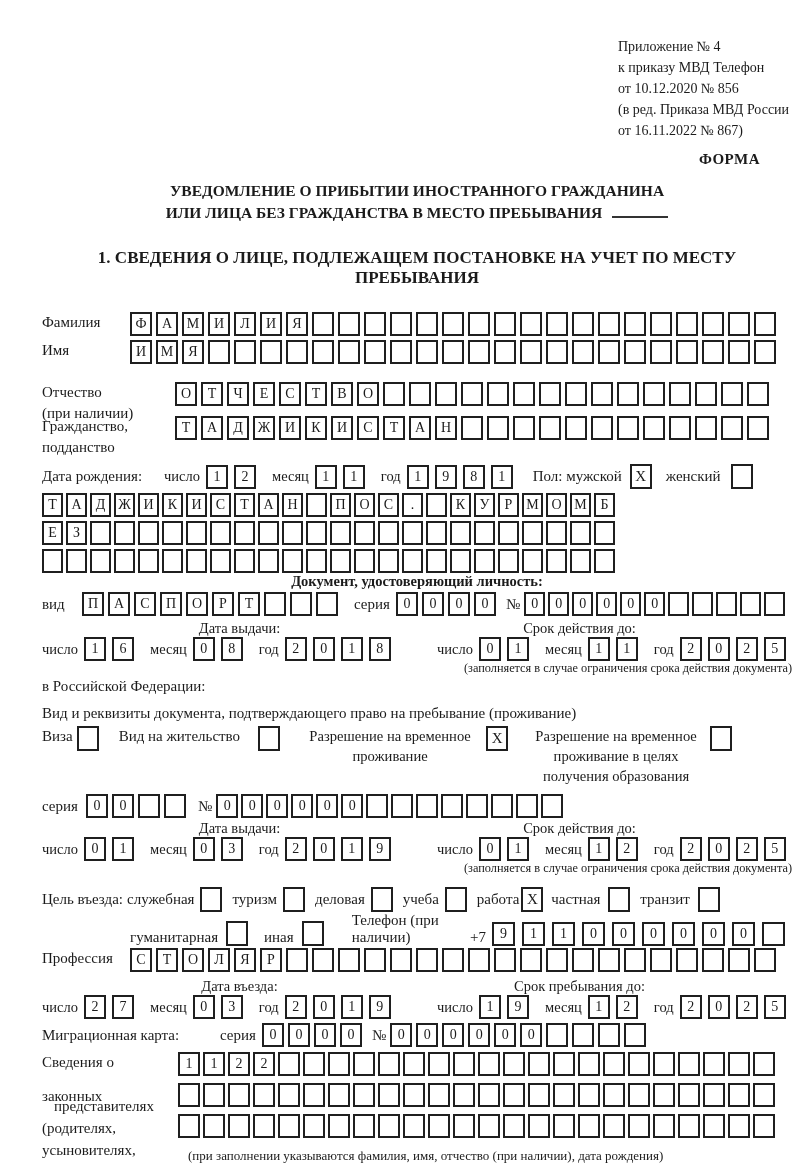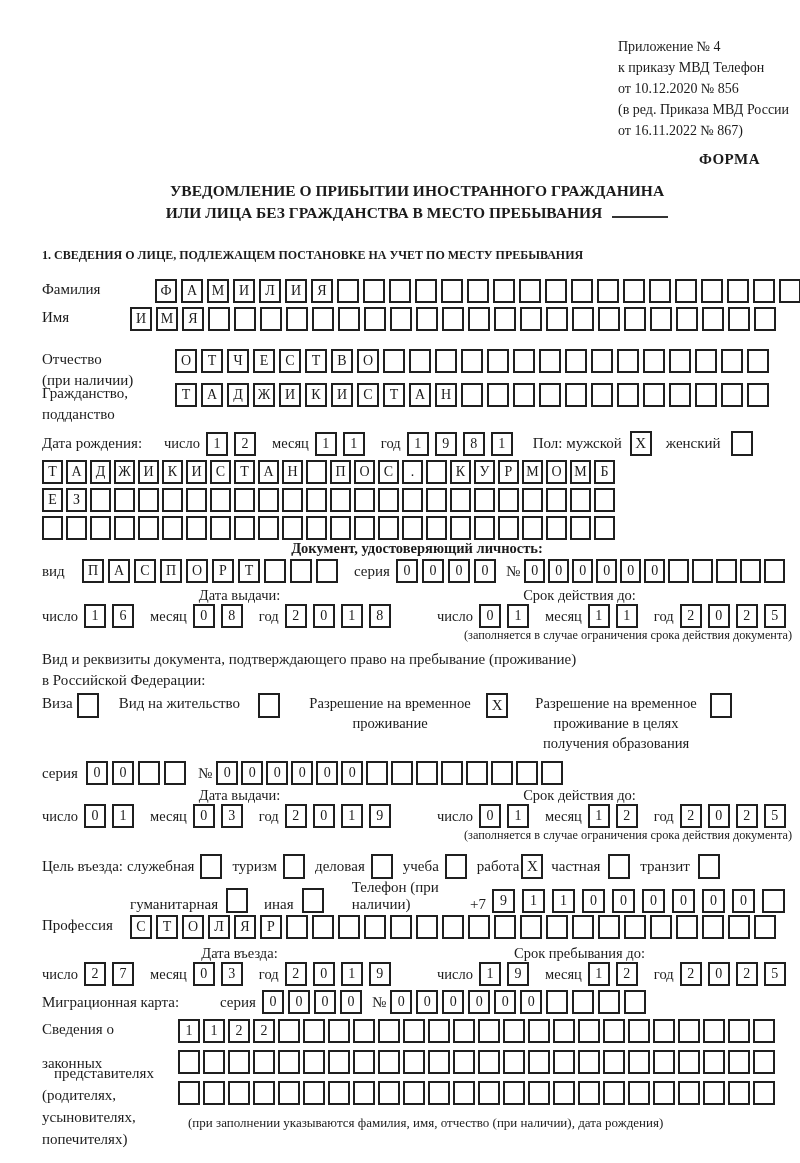--- a/index.html
+++ b/index.html
@@ -11,21 +11,21 @@
     background:#fff;
     color:#1b1b1b;
     font-family:"Liberation Serif","DejaVu Serif",serif;
     font-size:15px;
     overflow:hidden;
   }
   .appendix{margin-left:576px;line-height:21px;font-size:14px;white-space:nowrap;}
   .forma{margin-top:10px;padding-right:32px;text-align:right;font-weight:bold;font-size:15px;letter-spacing:.5px;}
   .title{margin-top:12px;text-align:center;font-weight:bold;font-size:15.5px;line-height:22px;}
   .t-underline{display:inline-block;width:56px;border-bottom:2px solid #333;height:13px;margin-left:10px;}
-  .sec-heading{margin-top:24px;font-weight:bold;font-size:12px;}
+  .sec-heading{margin-top:24px;text-align:center;font-weight:bold;font-size:17px;}
   .row{display:flex;align-items:flex-start;}
   .lbl{flex-shrink:0;line-height:21px;}
   .lblcol{flex-shrink:0;position:relative;line-height:21px;}
   .lbl2{position:absolute;top:21px;left:0;white-space:nowrap;}
   .boxrow{display:flex;flex-wrap:nowrap;}
   .cbox{box-sizing:border-box;display:inline-block;width:22px;height:24px;border:2px solid #1f1f1f;
         margin-right:4px;text-align:center;line-height:20px;font-size:14px;flex-shrink:0;}
   .compact .cbox{width:21px;margin-right:3px;}
   .p25 .cbox{width:22px;margin-right:3px;}
   .wide .cbox{width:23px;margin-right:7px;}
@@ -59,21 +59,21 @@
   </div>
   <div class="forma">ФОРМА</div>
 
   <div class="title">
     <div>УВЕДОМЛЕНИЕ О ПРИБЫТИИ ИНОСТРАННОГО ГРАЖДАНИНА</div>
     <div><span>ИЛИ ЛИЦА БЕЗ ГРАЖДАНСТВА В МЕСТО ПРЕБЫВАНИЯ</span><span class="t-underline"></span></div>
   </div>
 
   <div class="sec-heading">1. СВЕДЕНИЯ О ЛИЦЕ, ПОДЛЕЖАЩЕМ ПОСТАНОВКЕ НА УЧЕТ ПО МЕСТУ ПРЕБЫВАНИЯ</div>
 
-  <div class="row" style="margin-top:16px;gap:25px;">
+  <div class="row" style="margin-top:24px;">
     <div class="lbl" style="width:88px;">Фамилия</div>
     <div class="boxrow">
         <span class="cbox">Ф</span>
         <span class="cbox">А</span>
         <span class="cbox">М</span>
         <span class="cbox">И</span>
         <span class="cbox">Л</span>
         <span class="cbox">И</span>
         <span class="cbox">Я</span>
         <span class="cbox"></span>
@@ -380,22 +380,22 @@
       <span class="boxrow">
           <span class="cbox">2</span>
           <span class="cbox">0</span>
           <span class="cbox">2</span>
           <span class="cbox">5</span>
         </span>
     </div>
   </div>
   <div class="fnote">(заполняется в случае ограничения срока действия документа)</div>
 
+  <div class="plain">в Российской Федерации:</div>
   <div class="plain" style="margin-top:6px;">Вид и реквизиты документа, подтверждающего право на пребывание (проживание)</div>
-  <div class="plain">в Российской Федерации:</div>
 
   <div class="row" style="margin-top:2px;">
     <span class="lbl">Виза</span>
     <span class="chk" style="margin-left:4px;"></span>
     <span class="lbl" style="margin-left:20px;">Вид на жительство</span>
     <span class="chk" style="margin-left:18px;"></span>
     <div class="optlines" style="margin-left:22px;width:176px;">
       <div>Разрешение на временное</div>
       <div>проживание</div>
     </div>

